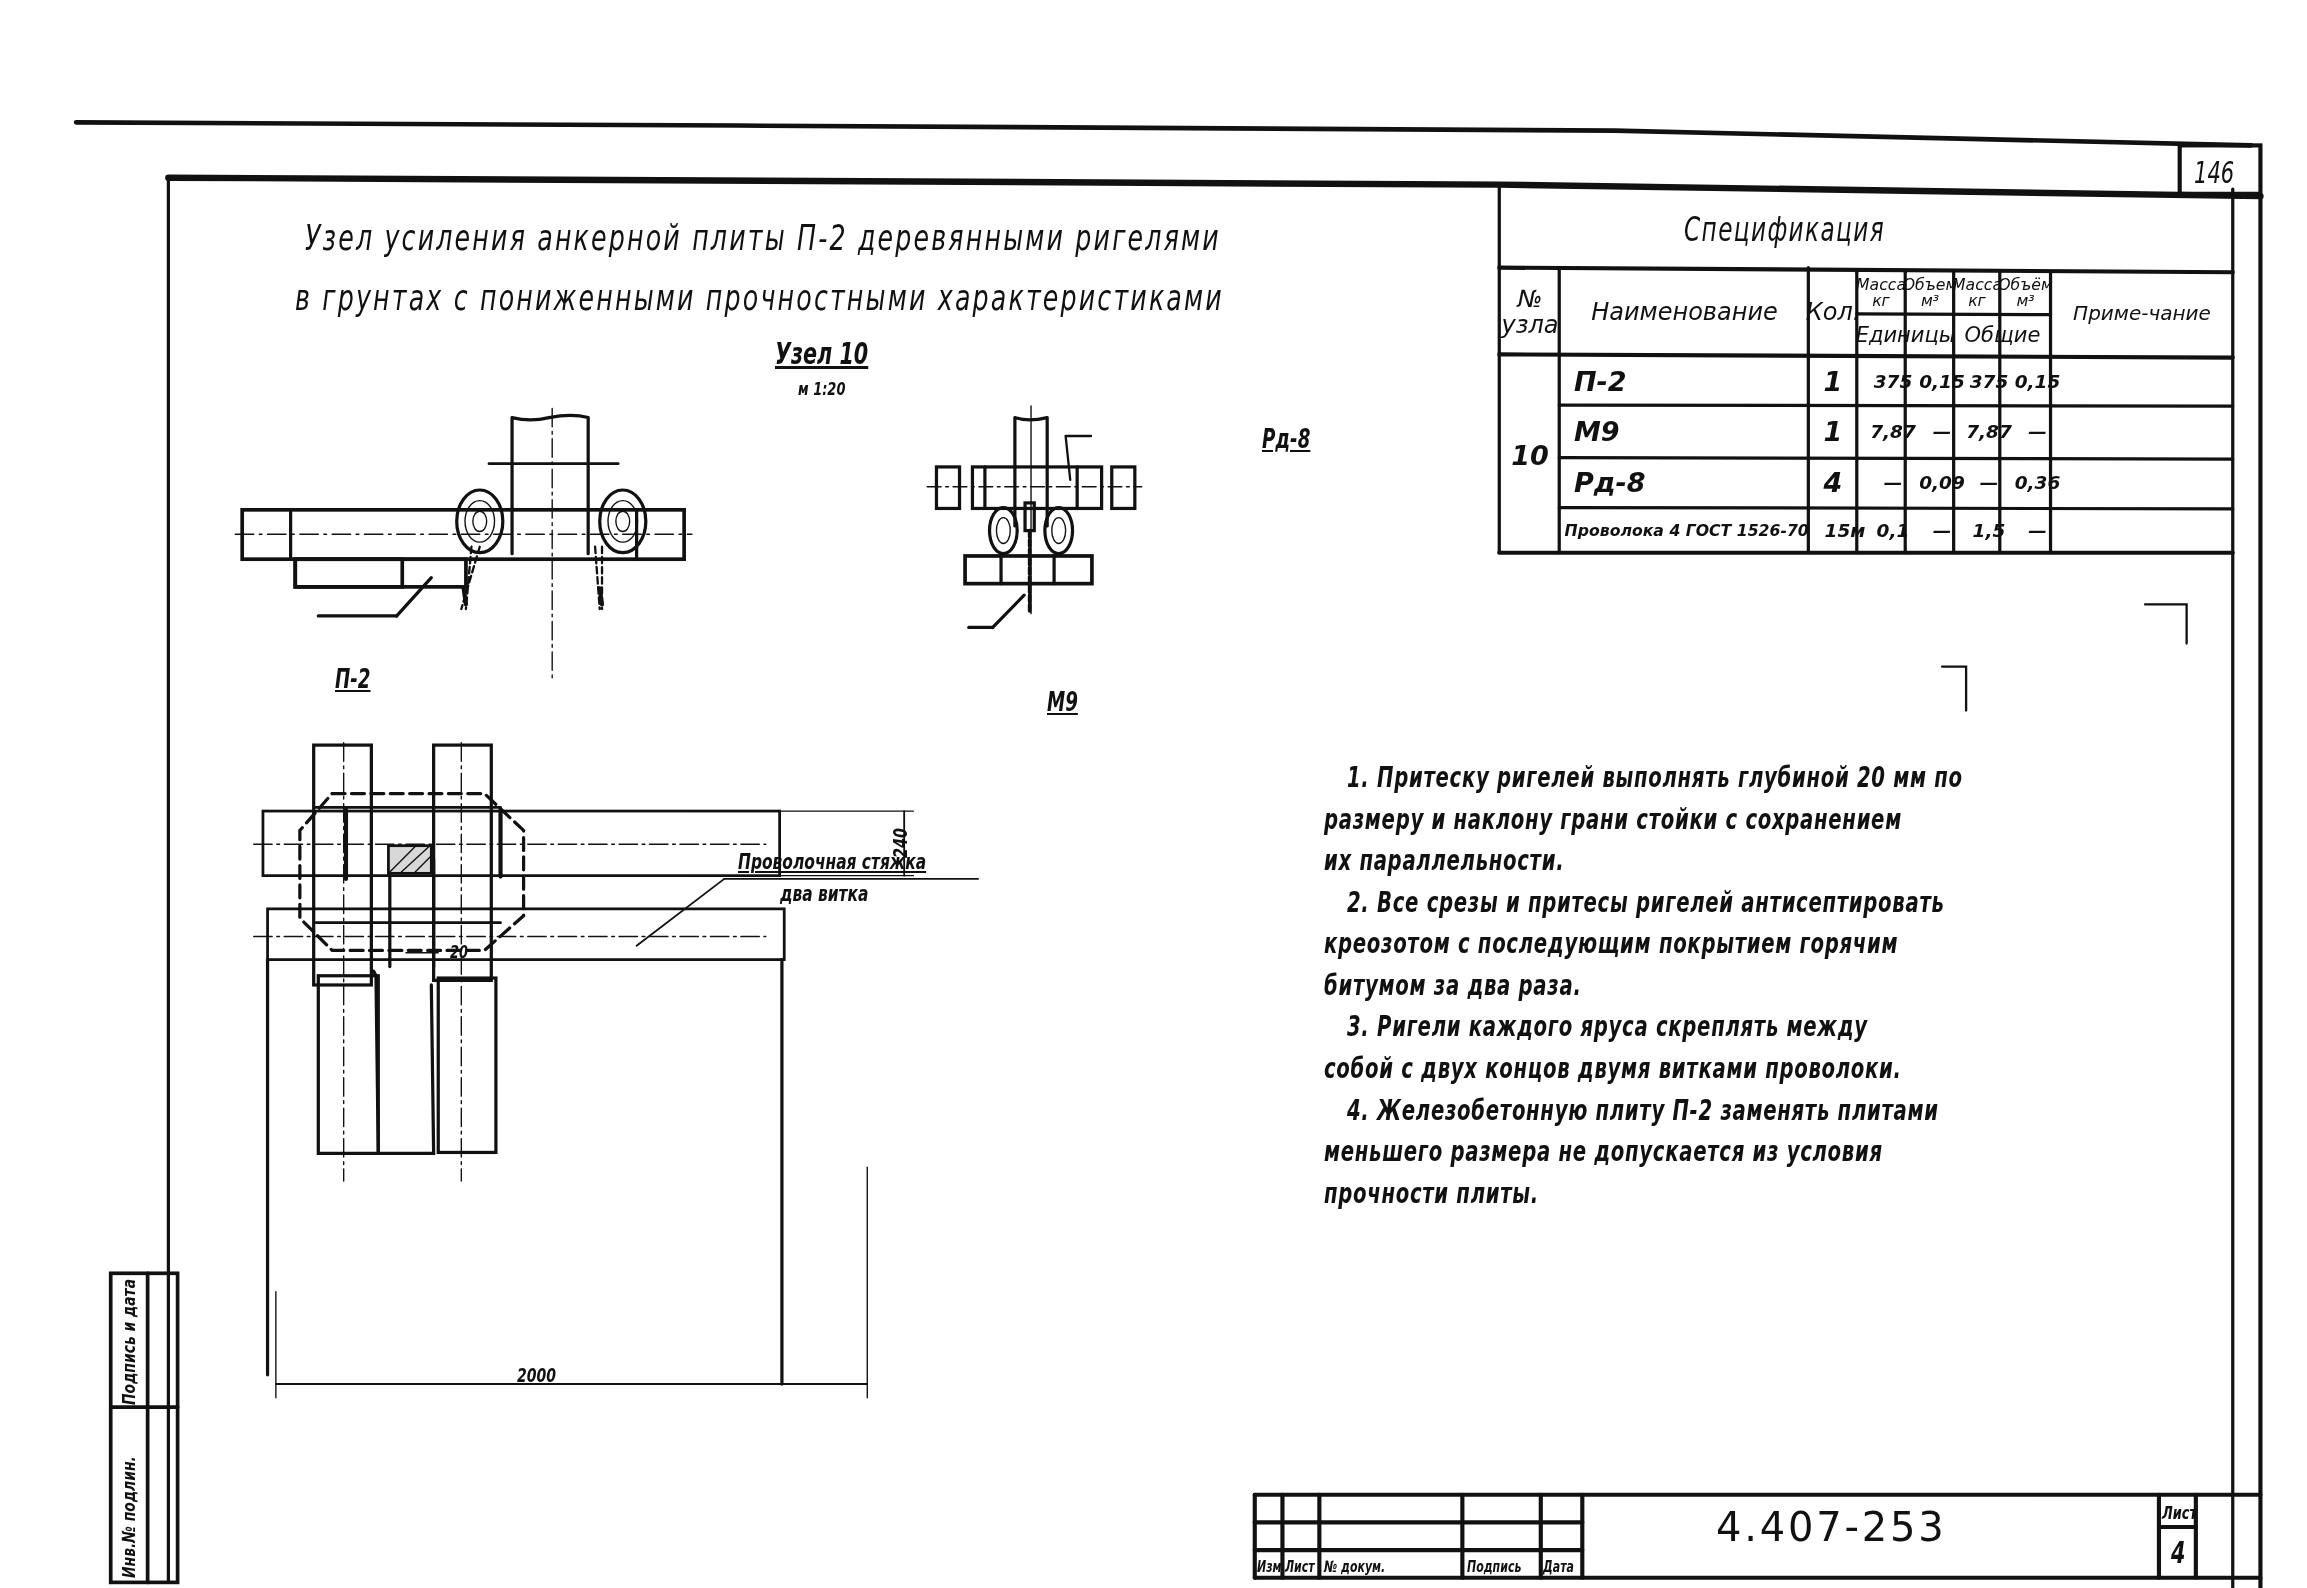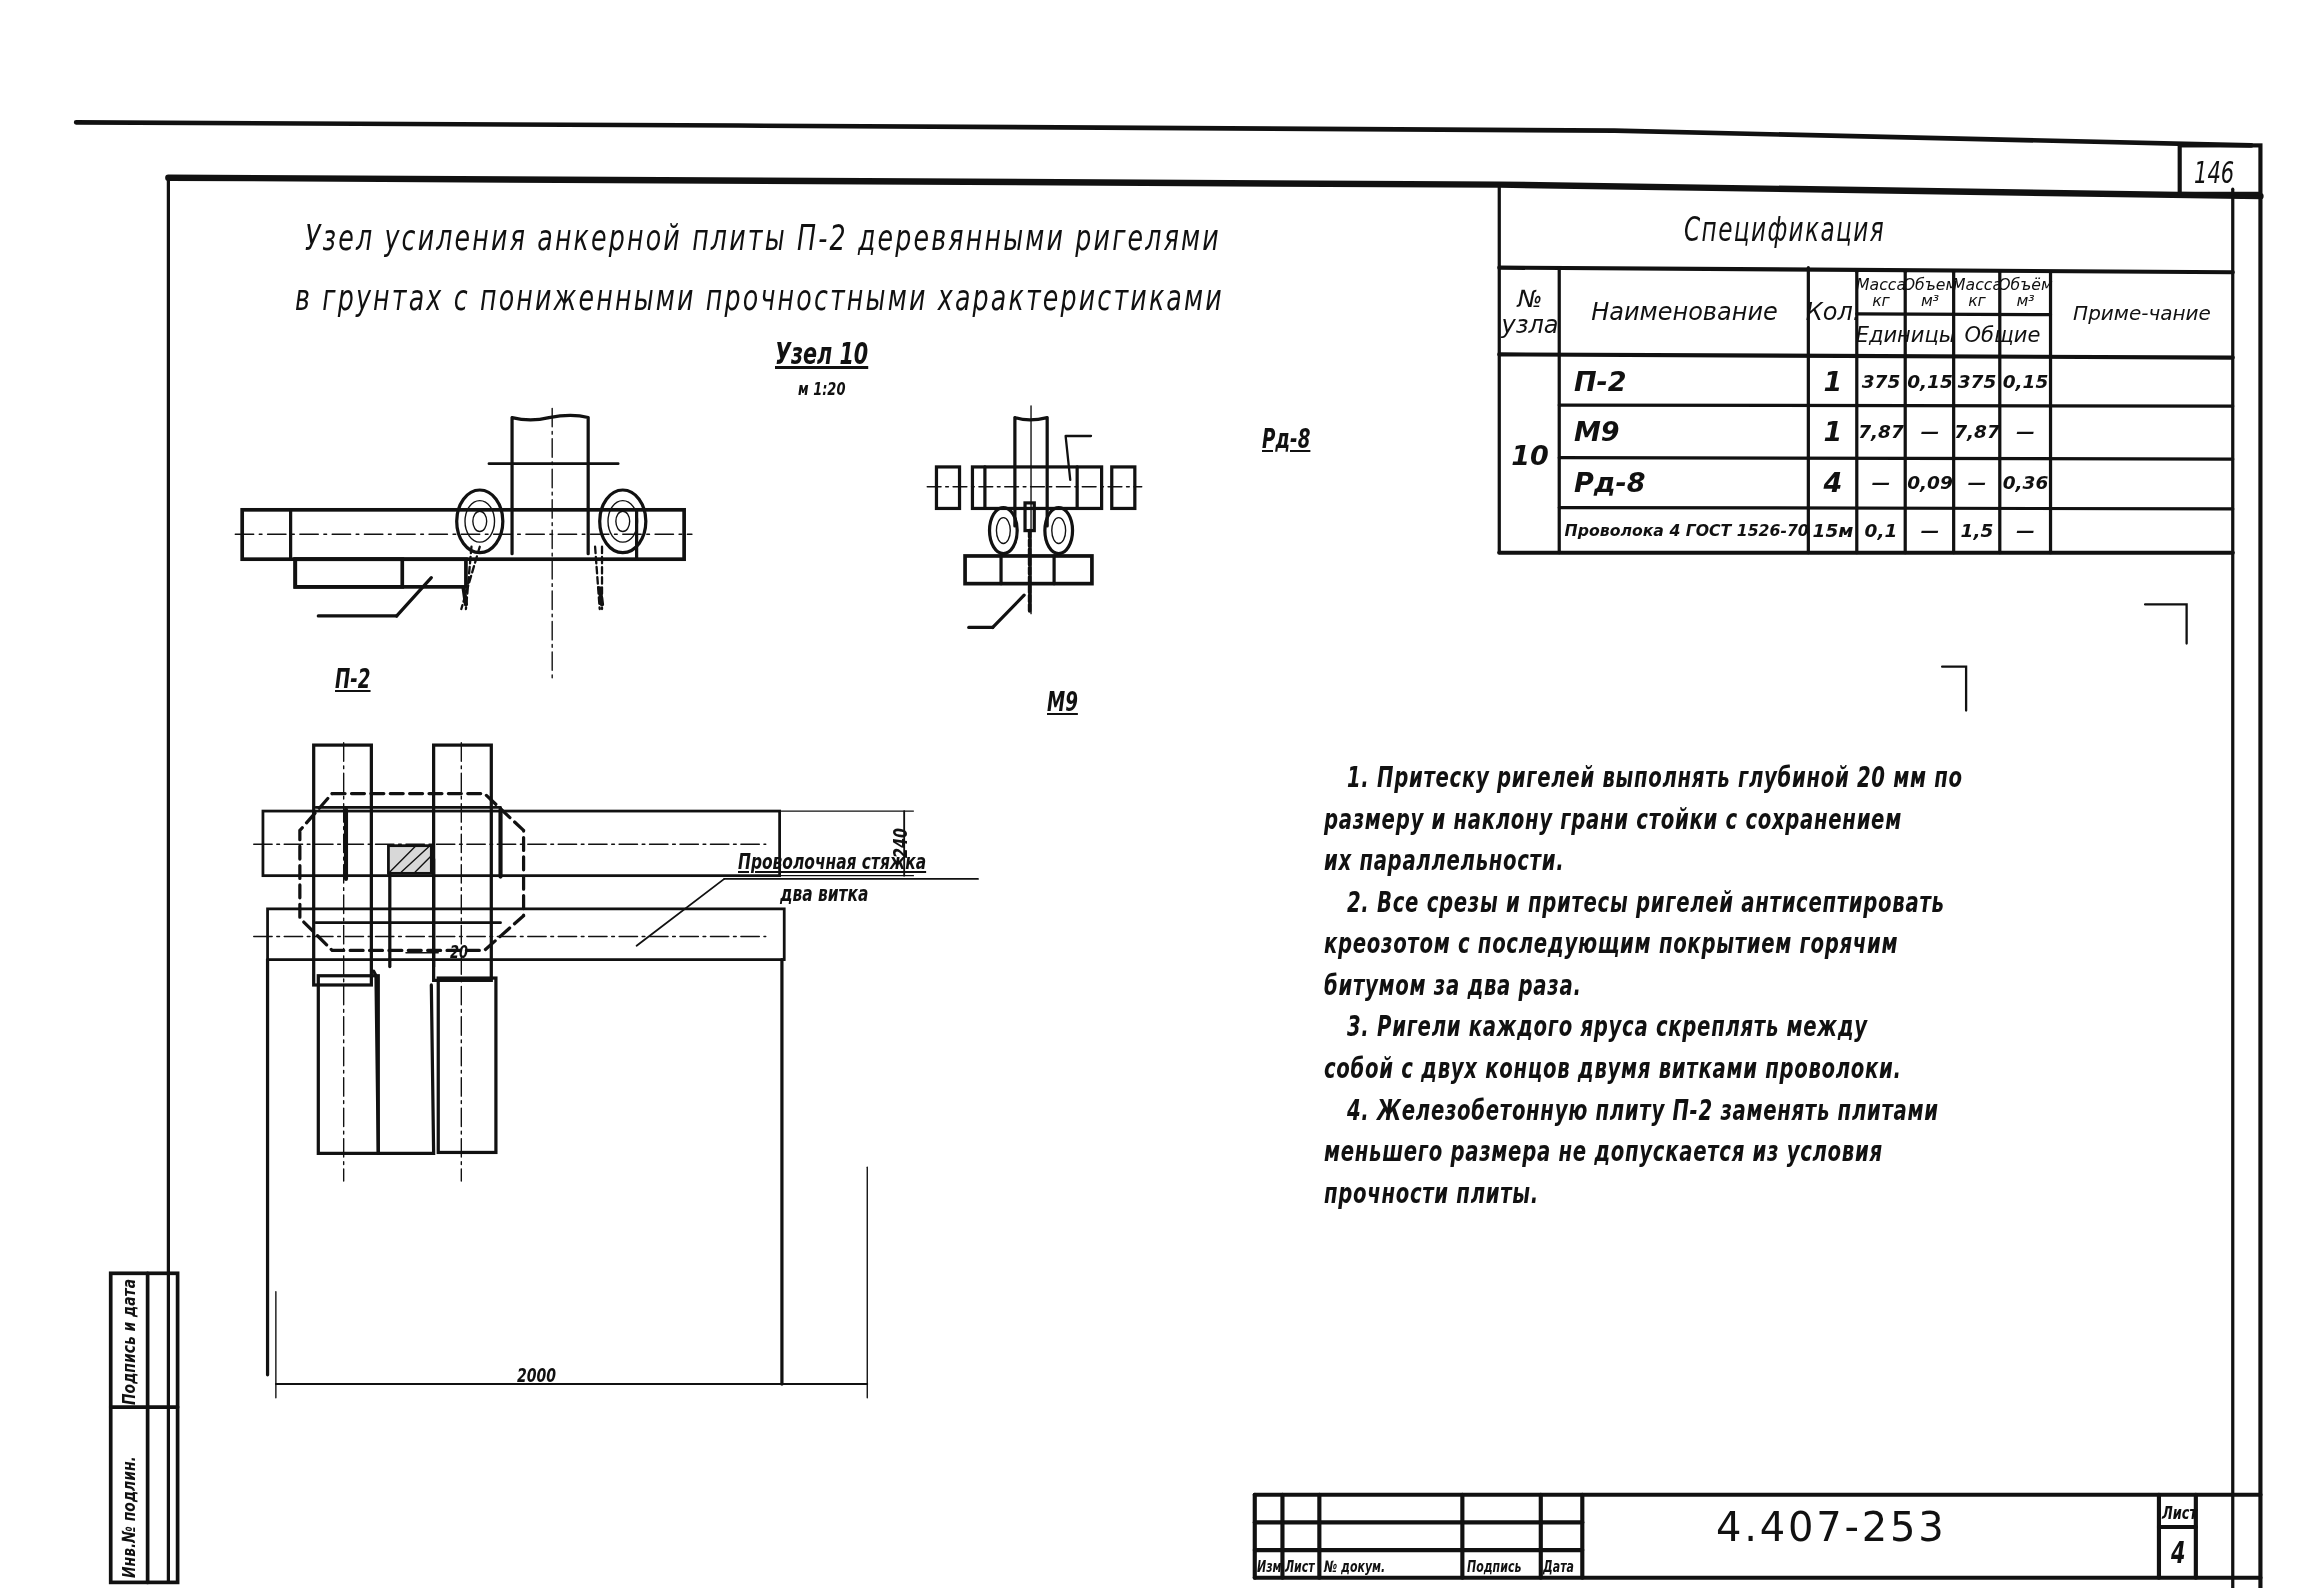--- a/index.html
+++ b/index.html
@@ -12,21 +12,21 @@
   .title { font-size: 36px; letter-spacing: 2.8px; font-weight: normal; }
   .uzel { font-size: 29.5px; text-decoration: underline; text-decoration-thickness: 2.8px; }
   .scale { font-size: 18.5px; }
   .spec-title { font-size: 33px; font-weight: normal; letter-spacing: 1.8px; }
   .cell { position: absolute; display: flex; align-items: center; justify-content: center;
           font-style: italic; font-weight: bold; color: #111; text-align: center;
           font-family: "DejaVu Sans", sans-serif; line-height: 1.05; }
   .hdr { font-size: 24px; font-weight: normal; }
   .hdr-sm { font-size: 15.7px; font-weight: normal; }
   .val { font-size: 27px; }
-  .val-sm { font-size: 18.5px; }
+  .val-sm { font-size: 18.5px; padding-left: 12px; }
   .note { font-size: 28px; letter-spacing: 0.9px; }
   .label { font-size: 26px; }
   .doc-num { position: absolute; font-size: 40px; font-family: "DejaVu Sans", sans-serif; font-weight: normal; letter-spacing: 2.8px; }
   .tb-lbl { position: absolute; font-size: 15.7px; font-style: italic; font-weight: bold;
             font-family: "DejaVu Sans", sans-serif; white-space: nowrap; transform: scaleX(0.7); transform-origin: left top; }
   .stamp-lbl { position: absolute; font-size: 18.5px; font-style: italic; font-weight: bold;
             font-family: "DejaVu Sans", sans-serif; white-space: nowrap; transform-origin: left top; transform: rotate(-90deg) scaleX(0.75); }
 </style>
 </head>
 <body>

